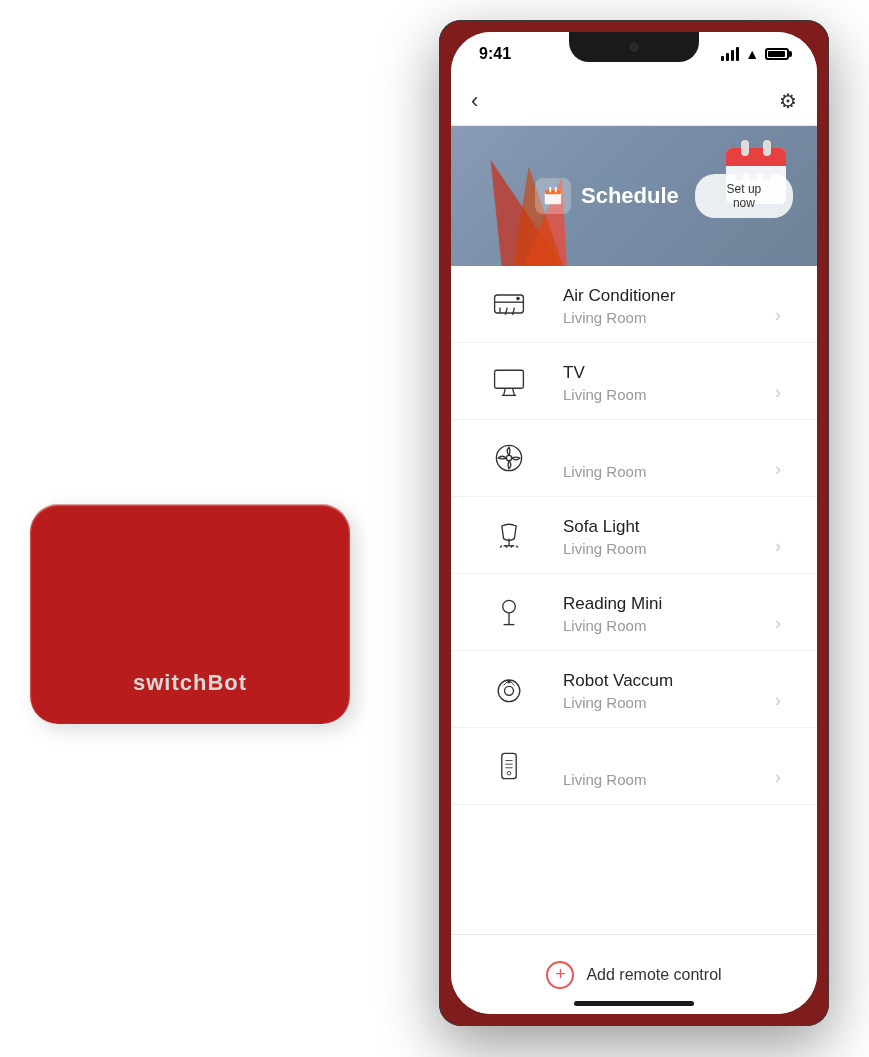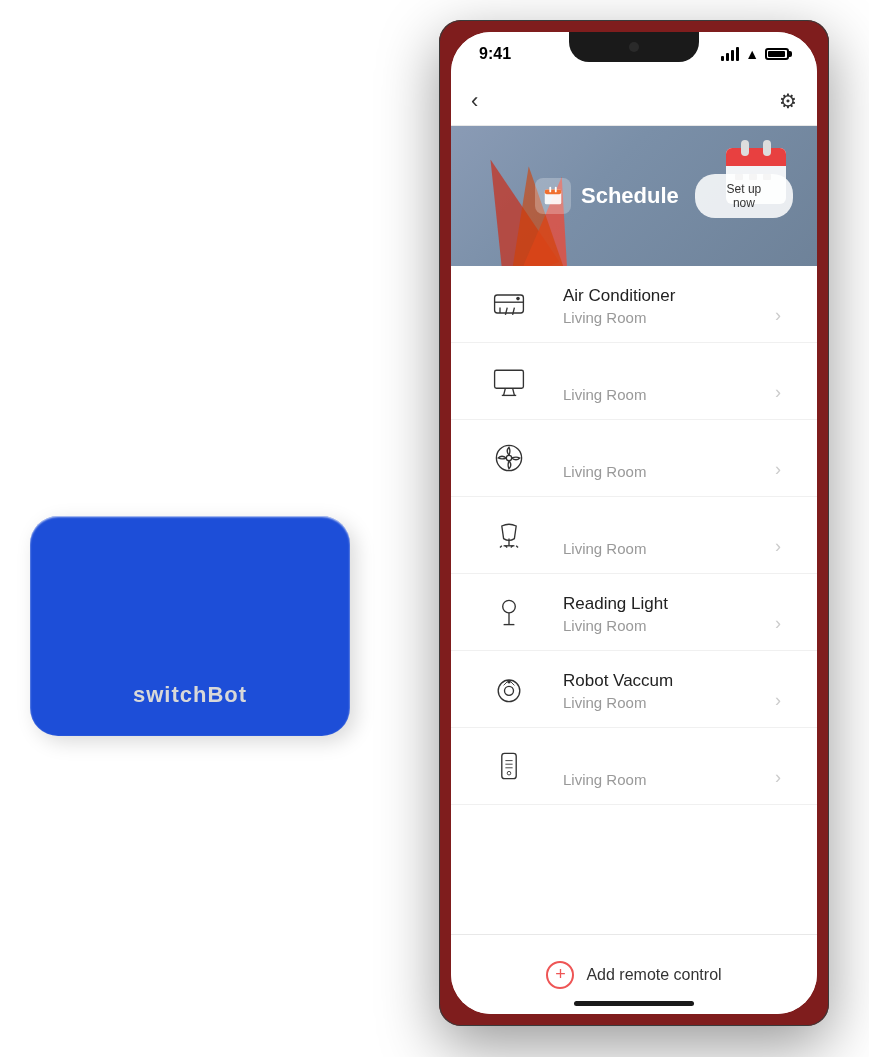--- a/index.html
+++ b/index.html
@@ -19,24 +19,24 @@
     .scene {
       position: relative;
       width: 869px;
       height: 1057px;
     }
 
     
     .hub-device {
       position: absolute;
       left: 30px;
-      top: 516px;
+      top: 504px;
       width: 320px;
       height: 220px;
-      background: #1d4ed8;
+      background: #b91c1c;
       border-radius: 28px;
       box-shadow:
         6px 6px 20px rgba(0,0,0,0.15),
         -2px -2px 8px rgba(255,255,255,0.9),
         inset 0 1px 2px rgba(255,255,255,0.8);
       z-index: 1;
     }
 
     .hub-brand {
       position: absolute;
@@ -517,20 +517,21 @@
         <div class="device-item">
           <div class="device-icon-wrap">
             <svg class="icon-svg" viewBox="0 0 40 40" fill="none">
               <rect x="4" y="8" width="32" height="20" rx="2" stroke="#333" stroke-width="1.5" fill="none"></rect>
               <line x1="16" y1="28" x2="14" y2="36" stroke="#333" stroke-width="1.5"></line>
               <line x1="24" y1="28" x2="26" y2="36" stroke="#333" stroke-width="1.5"></line>
               <line x1="12" y1="36" x2="28" y2="36" stroke="#333" stroke-width="1.5"></line>
             </svg>
           </div>
           <div class="device-info">
+            <div class="device-name">TV</div>
             <div class="device-room">Living Room</div>
           </div>
           <span class="chevron">›</span>
         </div>
 
         <div class="device-item">
           <div class="device-icon-wrap">
             <svg class="icon-svg" viewBox="0 0 40 40" fill="none">
               <circle cx="20" cy="20" r="14" stroke="#333" stroke-width="1.5" fill="none"></circle>
               <circle cx="20" cy="20" r="3" stroke="#333" stroke-width="1.5" fill="none"></circle>
@@ -552,35 +553,36 @@
               <path d="M12 10 Q20 6 28 10 L26 24 Q20 28 14 24 Z" stroke="#333" stroke-width="1.5" fill="none"></path>
               <line x1="20" y1="24" x2="20" y2="32" stroke="#333" stroke-width="1.5"></line>
               <line x1="14" y1="32" x2="26" y2="32" stroke="#333" stroke-width="1.5"></line>
               <line x1="10" y1="34" x2="12" y2="32" stroke="#333" stroke-width="1.5"></line>
               <line x1="18" y1="34" x2="16" y2="32" stroke="#333" stroke-width="1.5"></line>
               <line x1="22" y1="34" x2="24" y2="32" stroke="#333" stroke-width="1.5"></line>
               <line x1="30" y1="34" x2="28" y2="32" stroke="#333" stroke-width="1.5"></line>
             </svg>
           </div>
           <div class="device-info">
+            <div class="device-name">Sofa Light</div>
             <div class="device-room">Living Room</div>
           </div>
           <span class="chevron">›</span>
         </div>
 
         <div class="device-item">
           <div class="device-icon-wrap">
             <svg class="icon-svg" viewBox="0 0 40 40" fill="none">
               <circle cx="20" cy="14" r="7" stroke="#333" stroke-width="1.5" fill="none"></circle>
               <line x1="20" y1="21" x2="20" y2="34" stroke="#333" stroke-width="1.5"></line>
               <line x1="14" y1="34" x2="26" y2="34" stroke="#333" stroke-width="1.5"></line>
             </svg>
           </div>
           <div class="device-info">
-            <div class="device-name">Reading Light</div>
+            <div class="device-name">Reading Mini</div>
             <div class="device-room">Living Room</div>
           </div>
           <span class="chevron">›</span>
         </div>
 
         <div class="device-item">
           <div class="device-icon-wrap">
             <svg class="icon-svg" viewBox="0 0 40 40" fill="none">
               <circle cx="20" cy="22" r="12" stroke="#333" stroke-width="1.5" fill="none"></circle>
               <circle cx="20" cy="22" r="5" stroke="#333" stroke-width="1.5" fill="none"></circle>

